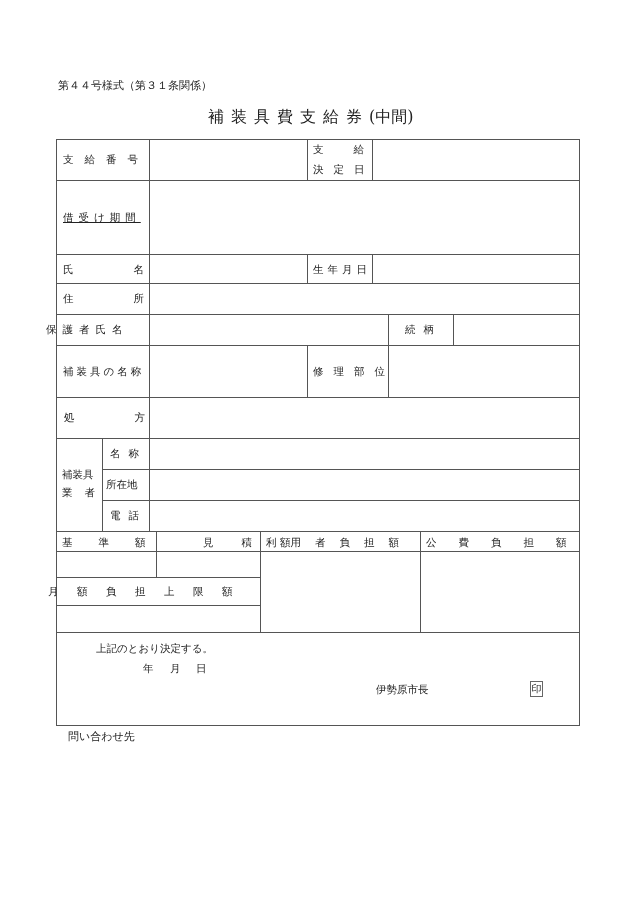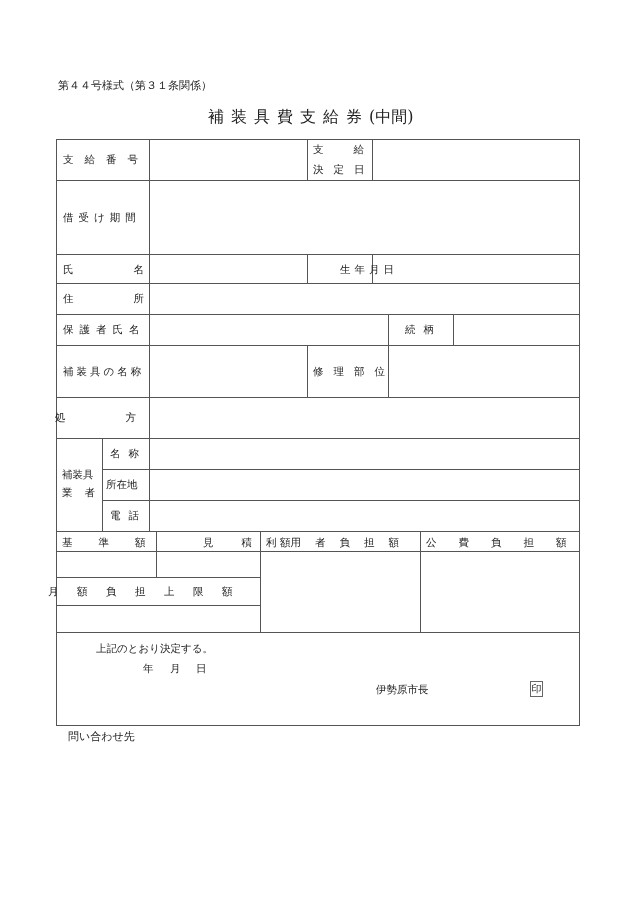--- a/index.html
+++ b/index.html
@@ -70,44 +70,44 @@
 
   <div class="lbl just" style="left:63px;top:153px;width:80px;">
     <span style="letter-spacing:11px;">支給番号</span>
   </div>
   <div class="field" style="left:150px;top:140px;width:157px;height:40px;"></div>
 
   <div class="lbl" style="left:313px;top:143px;width:56px;letter-spacing:30px;">支給</div>
   <div class="lbl" style="left:313px;top:163px;width:56px;letter-spacing:10px;">決定日</div>
   <div class="field" style="left:373px;top:140px;width:206px;height:40px;"></div>
 
-  <div class="lbl" style="left:63px;top:211px;letter-spacing:5px;">借受け期間</div>
+  <div class="lbl" style="left:63px;top:211px;letter-spacing:5px;text-decoration:underline;">借受け期間</div>
   <div class="field" style="left:150px;top:181px;width:429px;height:73px;"></div>
 
   <div class="lbl just" style="left:63px;top:263px;width:80px;">
     <span style="letter-spacing:60px;">氏名</span>
   </div>
   <div class="field" style="left:150px;top:255px;width:157px;height:28px;"></div>
-  <div class="lbl" style="left:313px;top:263px;letter-spacing:4px;margin-left:27px;">生年月日</div>
+  <div class="lbl" style="left:313px;top:263px;letter-spacing:4px;">生年月日</div>
   <div class="field" style="left:373px;top:255px;width:206px;height:28px;"></div>
 
   <div class="lbl" style="left:63px;top:292px;letter-spacing:60px;">住所</div>
   <div class="field" style="left:150px;top:284px;width:429px;height:30px;"></div>
 
-  <div class="lbl" style="left:63px;top:323px;letter-spacing:6px;">保護者氏名</div>
+  <div class="lbl" style="left:46px;top:323px;letter-spacing:6px;">保護者氏名</div>
   <div class="field" style="left:150px;top:315px;width:238px;height:30px;"></div>
   <div class="lbl" style="left:405px;top:323px;letter-spacing:8px;">続柄</div>
   <div class="field" style="left:454px;top:315px;width:125px;height:30px;"></div>
 
   <div class="lbl" style="left:63px;top:365px;letter-spacing:3px;">補装具の名称</div>
   <div class="field" style="left:150px;top:346px;width:157px;height:51px;"></div>
   <div class="lbl" style="left:313px;top:365px;letter-spacing:10px;">修理部位</div>
   <div class="field" style="left:389px;top:346px;width:190px;height:51px;"></div>
 
-  <div class="lbl" style="left:55px;top:411px;letter-spacing:60px;">処方</div>
+  <div class="lbl" style="left:64px;top:411px;letter-spacing:60px;">処方</div>
   <div class="field" style="left:150px;top:398px;width:429px;height:40px;"></div>
 
   <div class="lbl" style="left:62px;top:468px;">補装具</div>
   <div class="lbl" style="left:62px;top:486px;letter-spacing:12px;">業者</div>
 
   <div class="lbl" style="left:110px;top:447px;letter-spacing:8px;">名称</div>
   <div class="field" style="left:150px;top:439px;width:429px;height:30px;"></div>
   <div class="lbl" style="left:106px;top:478px;">所在地</div>
   <div class="field" style="left:150px;top:470px;width:429px;height:30px;"></div>
   <div class="lbl" style="left:110px;top:509px;letter-spacing:8px;">電話</div>

